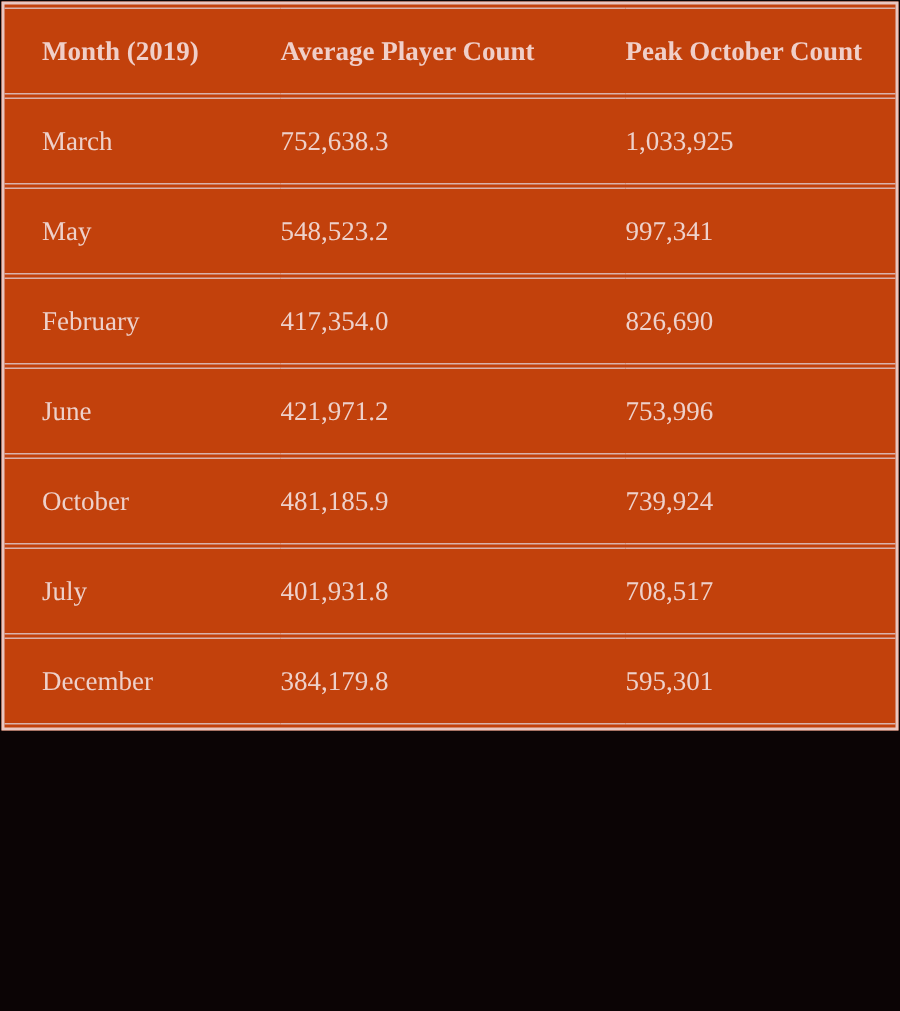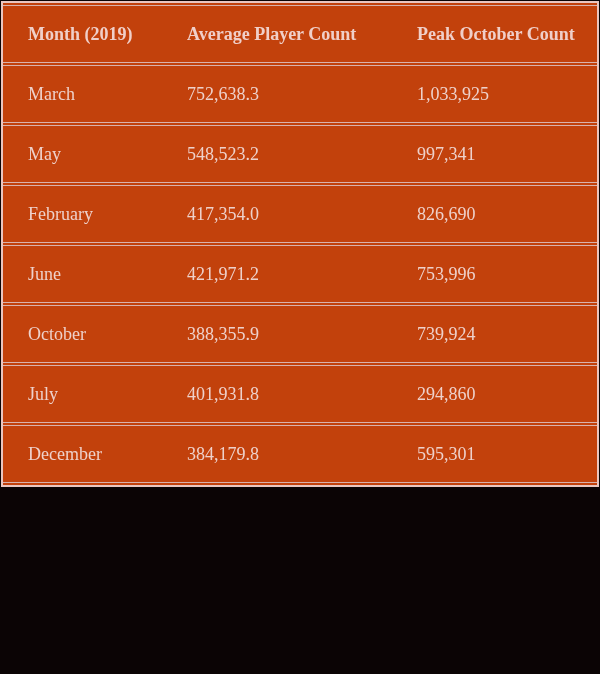--- a/index.html
+++ b/index.html
@@ -75,27 +75,27 @@
         <td class="col-avg">417,354.0</td>
         <td class="col-peak">826,690</td>
       </tr>
       <tr>
         <td class="col-month">June</td>
         <td class="col-avg">421,971.2</td>
         <td class="col-peak">753,996</td>
       </tr>
       <tr>
         <td class="col-month">October</td>
-        <td class="col-avg">388,355.9</td>
+        <td class="col-avg">481,185.9</td>
         <td class="col-peak">739,924</td>
       </tr>
       <tr>
         <td class="col-month">July</td>
         <td class="col-avg">401,931.8</td>
-        <td class="col-peak">294,860</td>
+        <td class="col-peak">708,517</td>
       </tr>
       <tr>
         <td class="col-month">December</td>
         <td class="col-avg">384,179.8</td>
         <td class="col-peak">595,301</td>
       </tr>
     </tbody>
   </table>
 </div>
 

